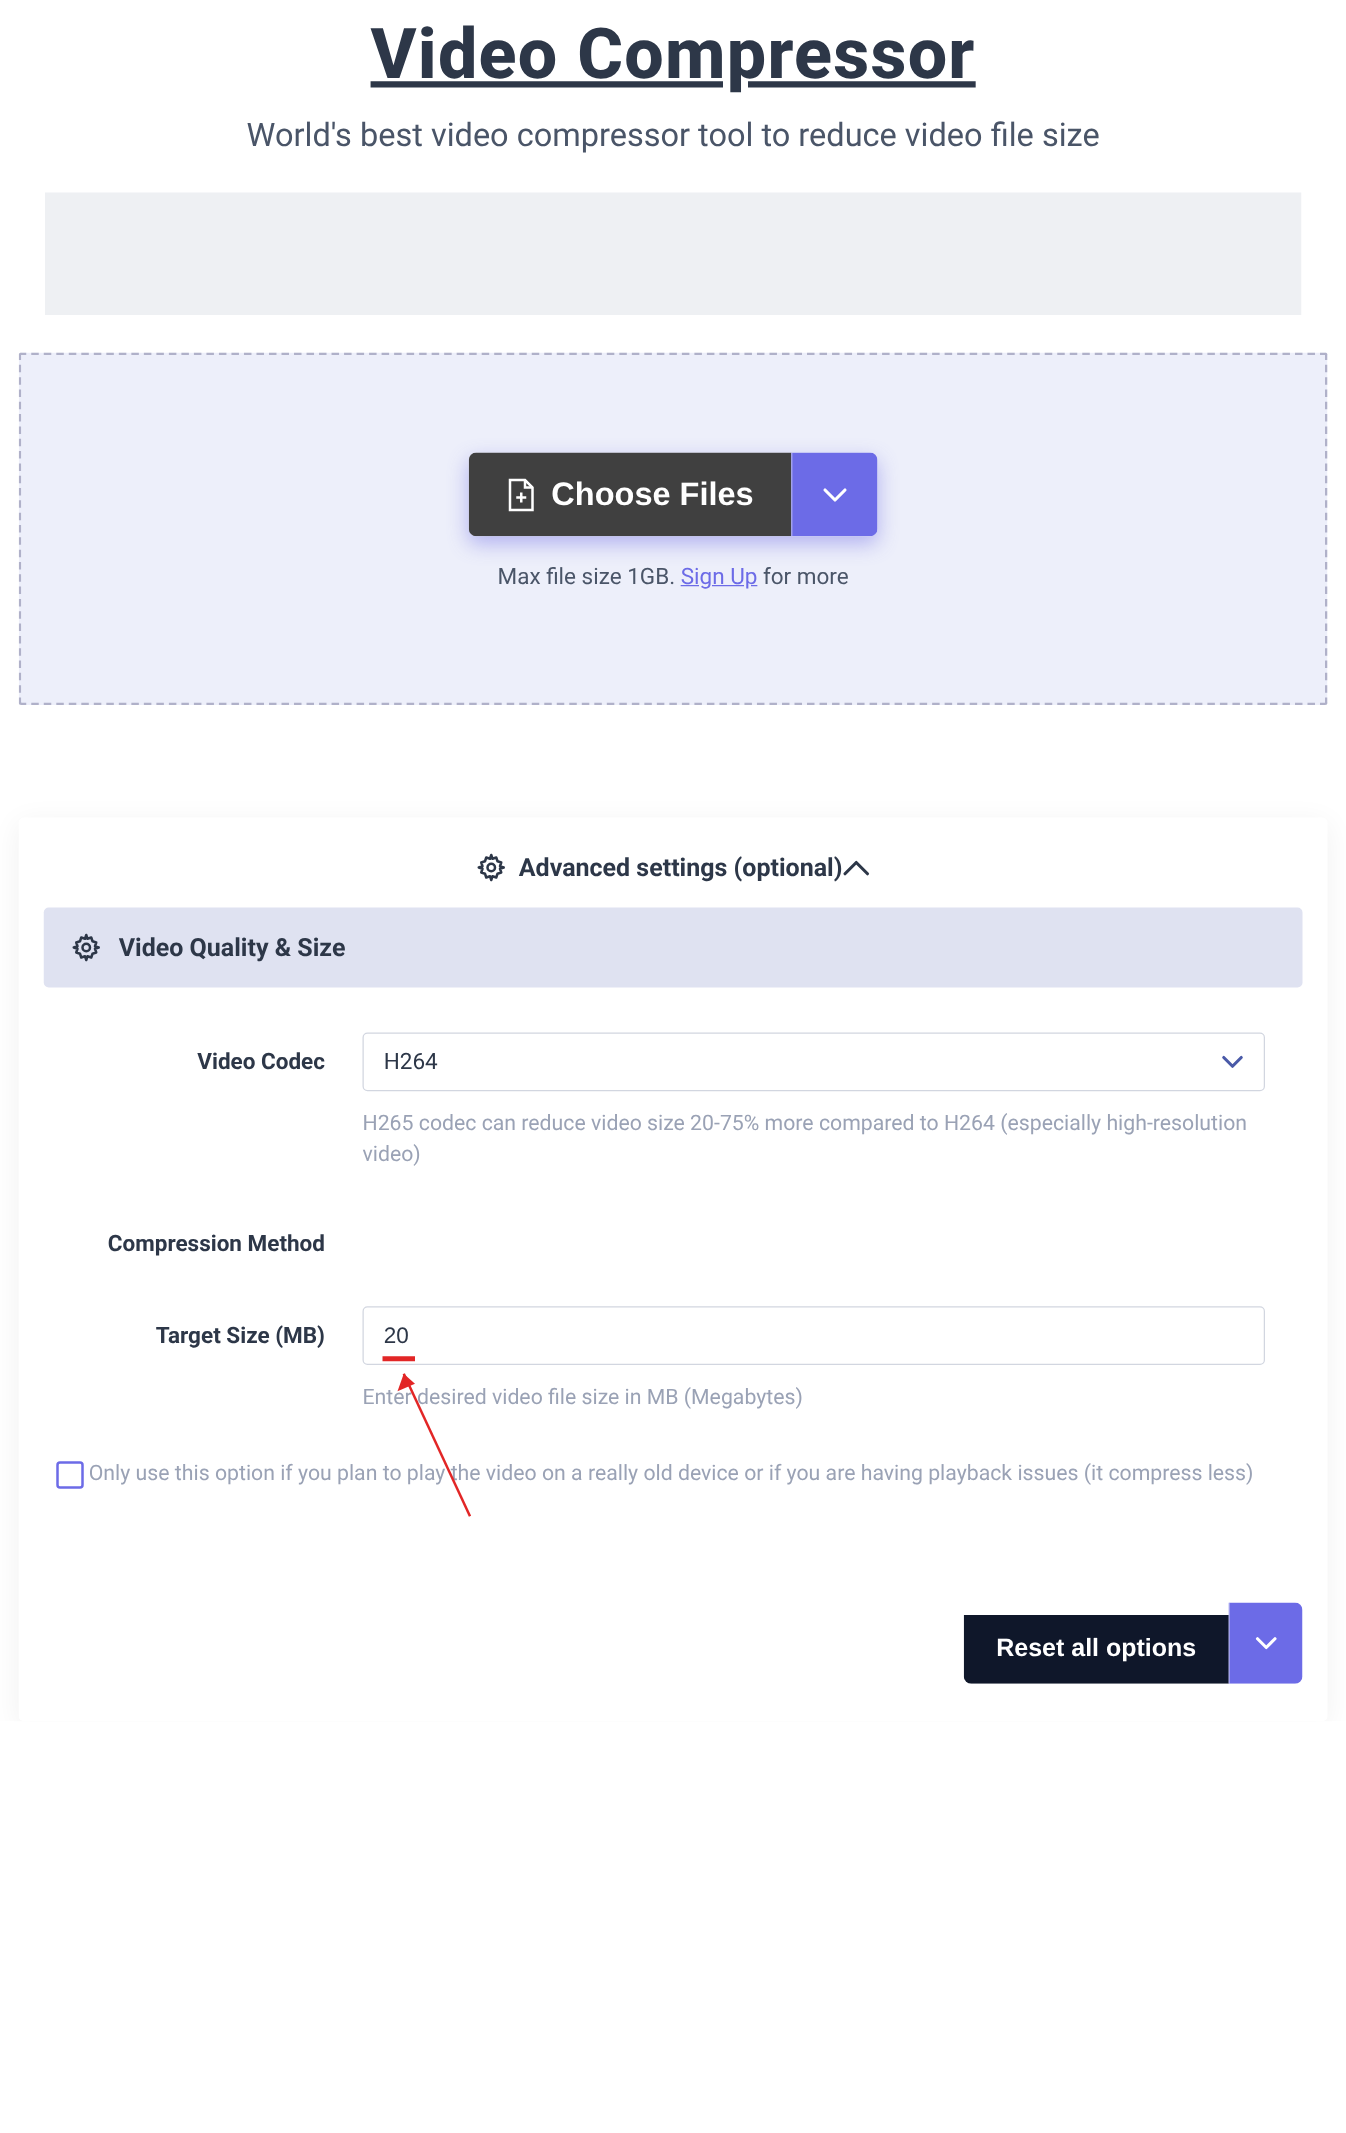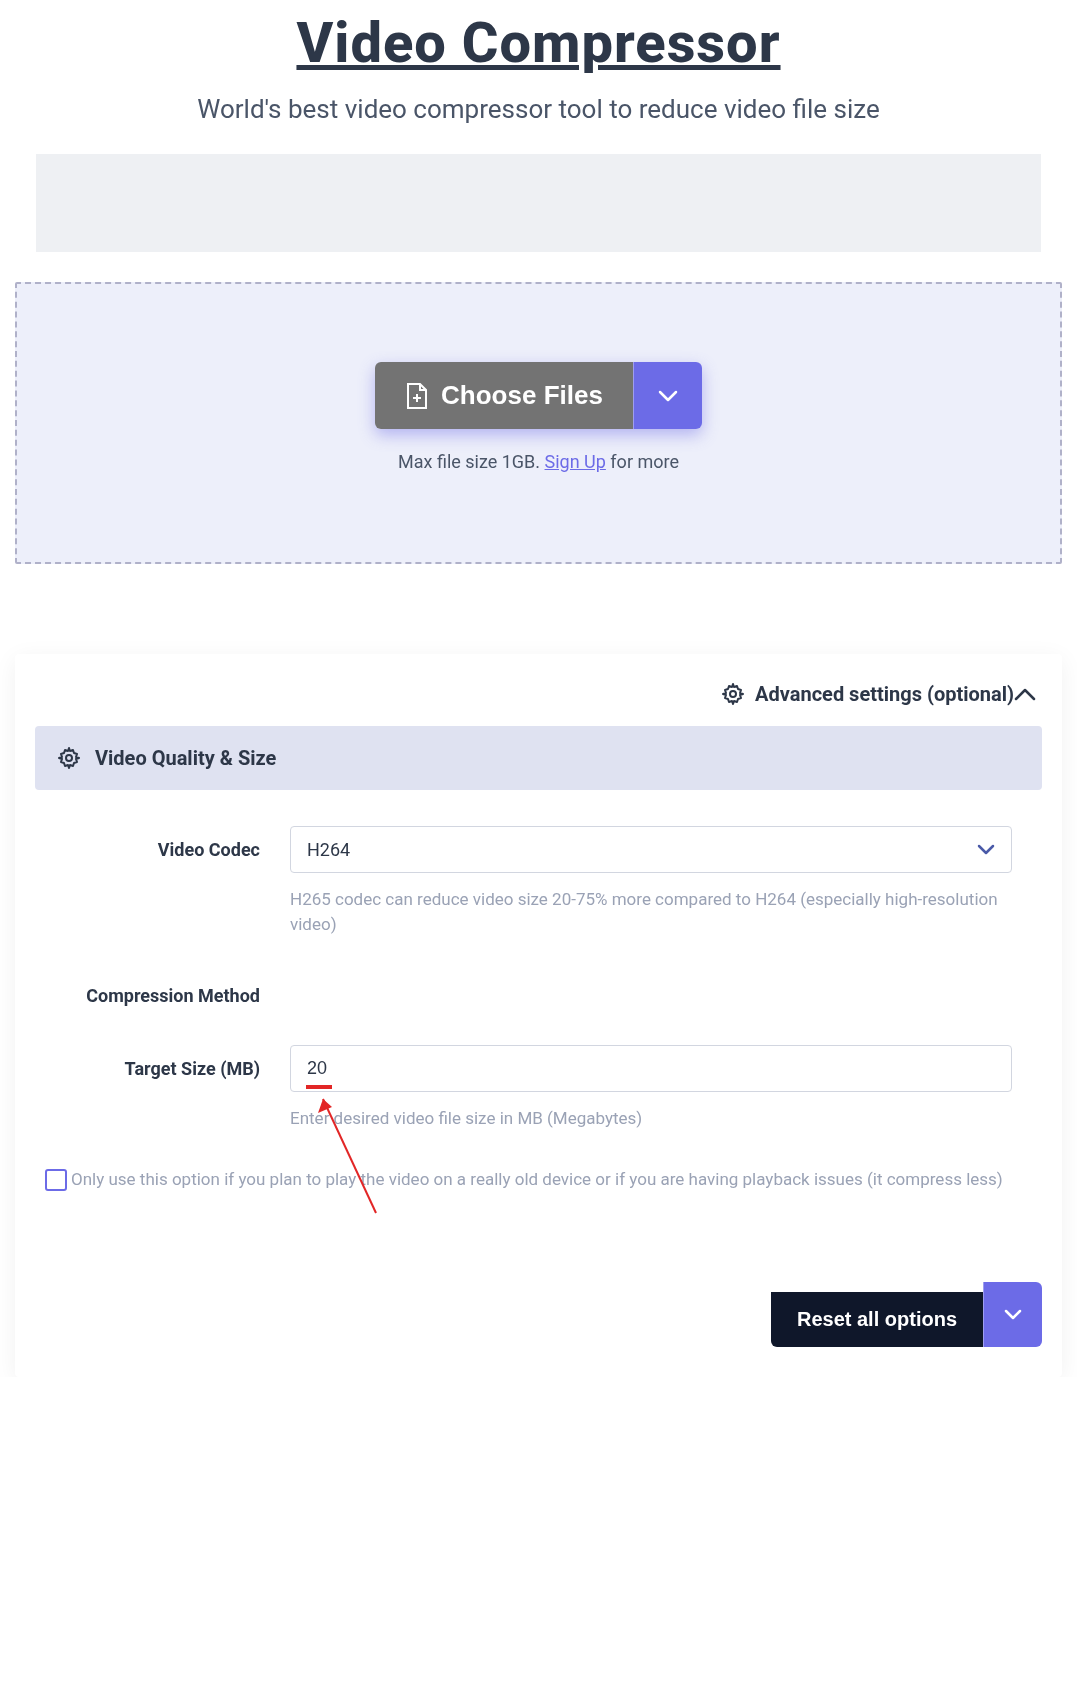--- a/index.html
+++ b/index.html
@@ -41,21 +41,21 @@
 .choose-files-wrap {
   display: inline-flex;
   box-shadow: 0 6px 16px rgba(108,107,231,0.45);
   border-radius: 6px;
   overflow: hidden;
 }
 .choose-files-btn {
   display: inline-flex;
   align-items: center;
   gap: 12px;
-  background: #737373;
+  background: #404040;
   color: #fff;
   border: none;
   font-size: 26px;
   font-weight: 700;
   padding: 18px 30px;
   cursor: pointer;
   justify-content: space-between;
 }
 .choose-files-dropdown {
   background: #6c6be7;
@@ -77,21 +77,21 @@
 .panel {
   margin-top: 90px;
   background: #fff;
   box-shadow: 0 5px 24px rgba(0,0,0,0.06);
   border-radius: 4px;
   padding: 28px 20px 30px 20px;
 }
 .panel-header {
   display: flex;
   align-items: center;
-  justify-content: flex-end;
+  justify-content: center;
   padding: 0 6px 20px 6px;
 }
 .panel-header-left {
   display: flex;
   align-items: center;
   gap: 10px;
   font-size: 20px;
   font-weight: 700;
   color: #2d3748;
 }

